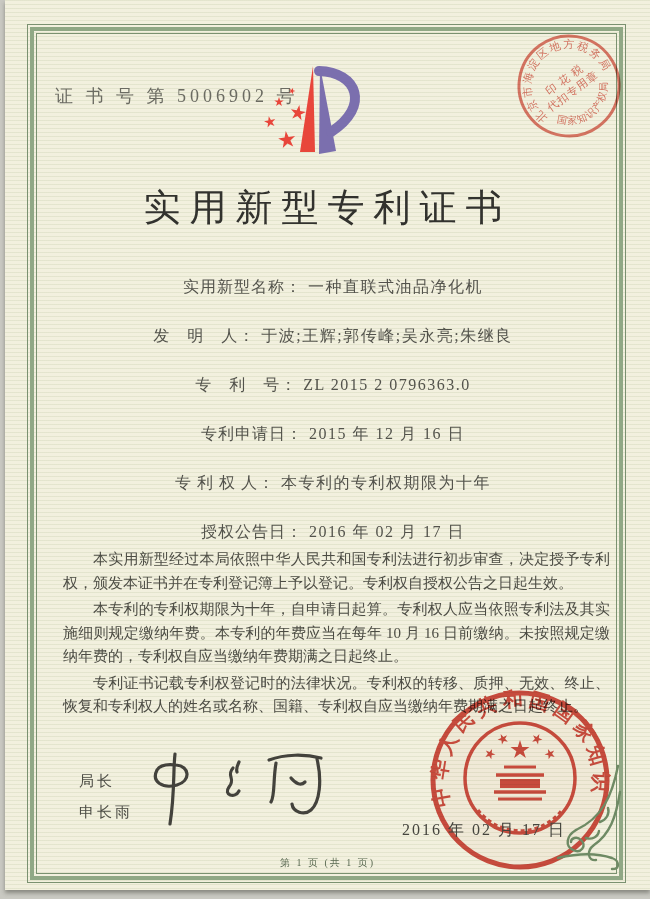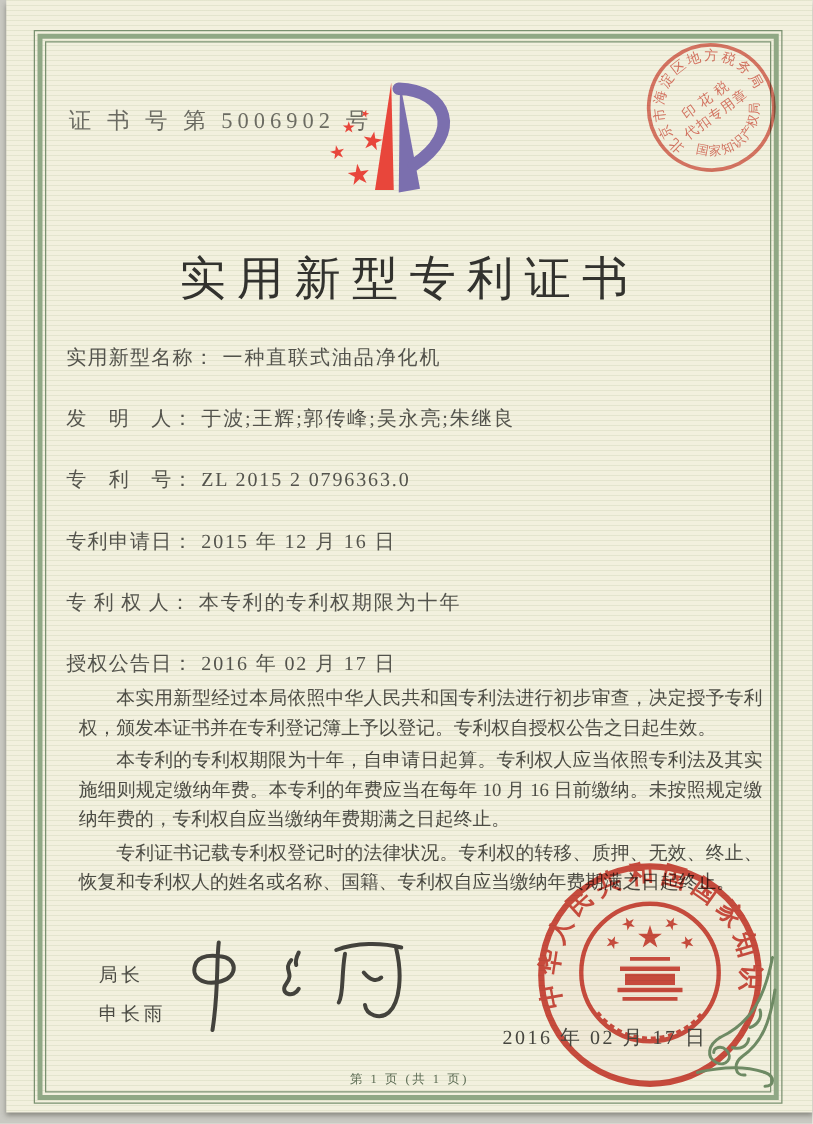--- a/index.html
+++ b/index.html
@@ -20,24 +20,24 @@
   .frame-a{left:22px;top:24px;right:24px;bottom:7px;border:1px solid #7a9170;}
   .frame-b{left:25px;top:27px;right:27px;bottom:10px;border:4px solid #90a885;}
   .frame-c{left:31px;top:33px;right:33px;bottom:16px;border:1px solid #7a9170;}
   .cert-no{
     position:absolute;left:50px;top:84px;
     font-size:18px;letter-spacing:4px;color:#6b6b62;
   }
   .logo{position:absolute;left:250px;top:58px;}
   .tax-stamp{position:absolute;left:508px;top:30px;opacity:0.8;mix-blend-mode:multiply;}
   .title{
-    position:absolute;left:0;right:0;top:198px;text-align:center;
+    position:absolute;left:0;right:0;top:183px;text-align:center;
     font-size:37px;letter-spacing:9px;color:#32322e;font-family:Liberation Serif, serif;
   }
-  .fields{position:absolute;left:48px;top:262px;width:560px;}
+  .fields{position:absolute;left:48px;top:262px;width:560px;text-align:center;}
   .field-row{height:49px;line-height:49px;font-size:16px;color:#53534c;white-space:nowrap;}
   .field-label{letter-spacing:1px;}
   .field-value{letter-spacing:1.5px;margin-left:6px;}
   .body-text{
     position:absolute;left:42px;right:40px;top:548px;
     font-size:15px;line-height:23.5px;color:#4c4c44;text-align:justify;
   }
   .body-text p{margin:0 0 3px 16px;text-indent:2em;}
   .sig-block{
     position:absolute;left:74px;top:766px;

